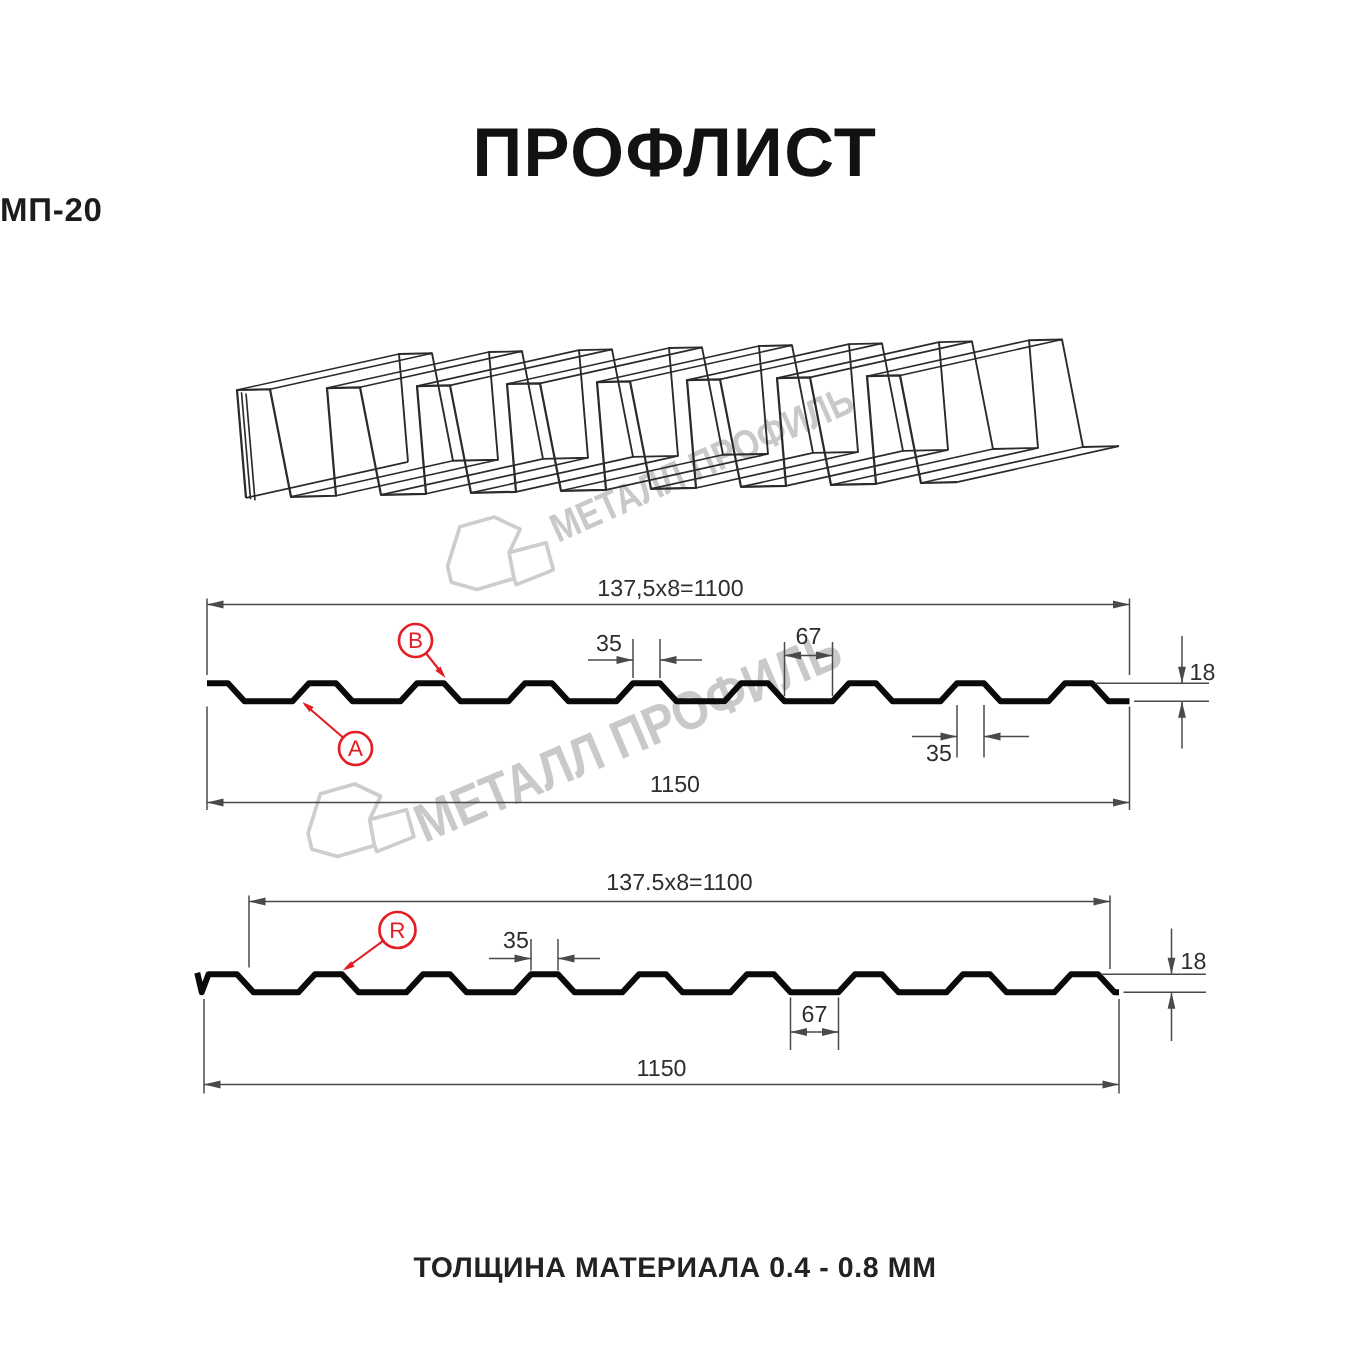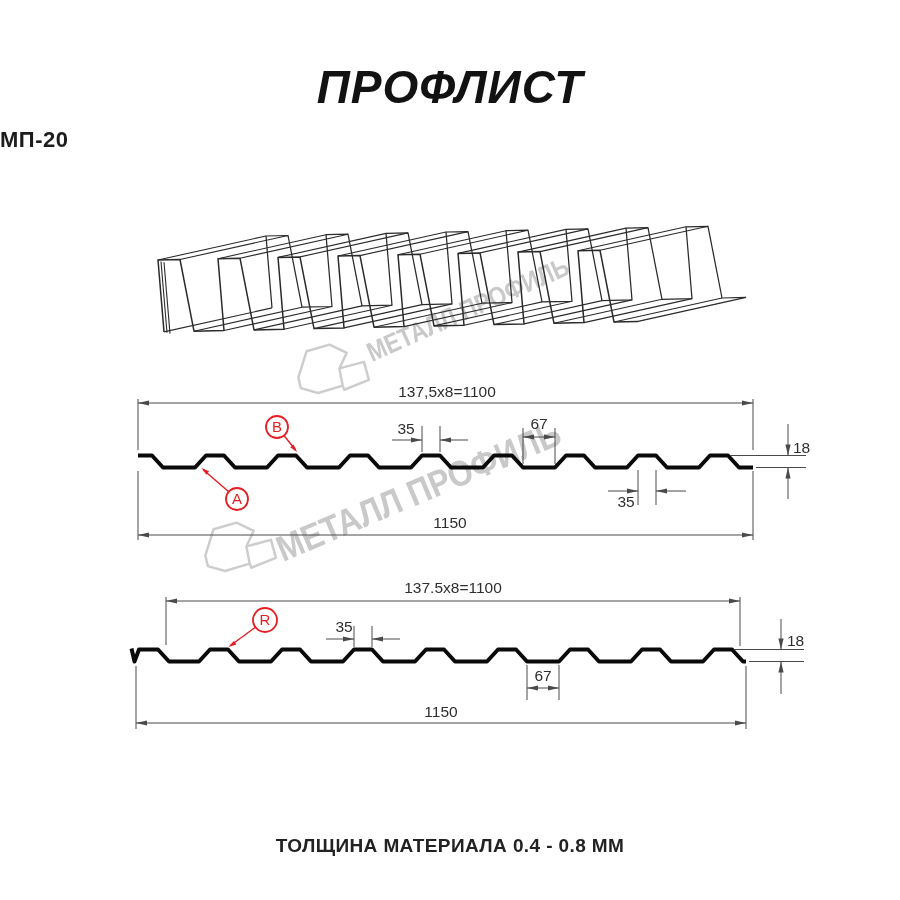--- a/index.html
+++ b/index.html
@@ -1,19 +1,19 @@
 <!DOCTYPE html>
 <html style="--red: #e31e24; --wm: #c9c9c9;"><head>
 <meta charset="utf-8">
 <style>
   html,body{margin:0;padding:0;background:#fff;}
   .page{position:relative;width:900px;height:900px;background:#fff;overflow:hidden;
         font-family:"Liberation Sans", sans-serif;}
-  .title{position:absolute;top:60px;left:0;width:100%;text-align:center;
-         font-size:46px;font-weight:800;letter-spacing:1px;color:#121212;font-style:italic;}
+  .title{position:absolute;top:74px;left:0;width:100%;text-align:center;
+         font-size:46px;font-weight:800;letter-spacing:1px;color:#121212;}
   .subtitle{position:absolute;top:127px;left:0;width:100%;
          font-size:22px;font-weight:700;letter-spacing:0.5px;color:#1c1c1c;}
   .footer{position:absolute;top:796px;left:0;width:100%;text-align:center;
          font-size:19px;font-weight:700;letter-spacing:0.4px;color:#222;margin-top:39px;}
   svg.drawing{position:absolute;left:0;top:0;}
   .dimtxt{font-family:"Liberation Sans", sans-serif;font-size:15.5px;fill:#2e2e2e;}
   .redtxt{font-family:"Liberation Sans", sans-serif;font-size:15px;fill:var(--red,#e31e24);}
   .wmtext{font-family:"Liberation Sans", sans-serif;font-weight:bold;fill:var(--wm,#c9c9c9);}
 </style>
 </head>

